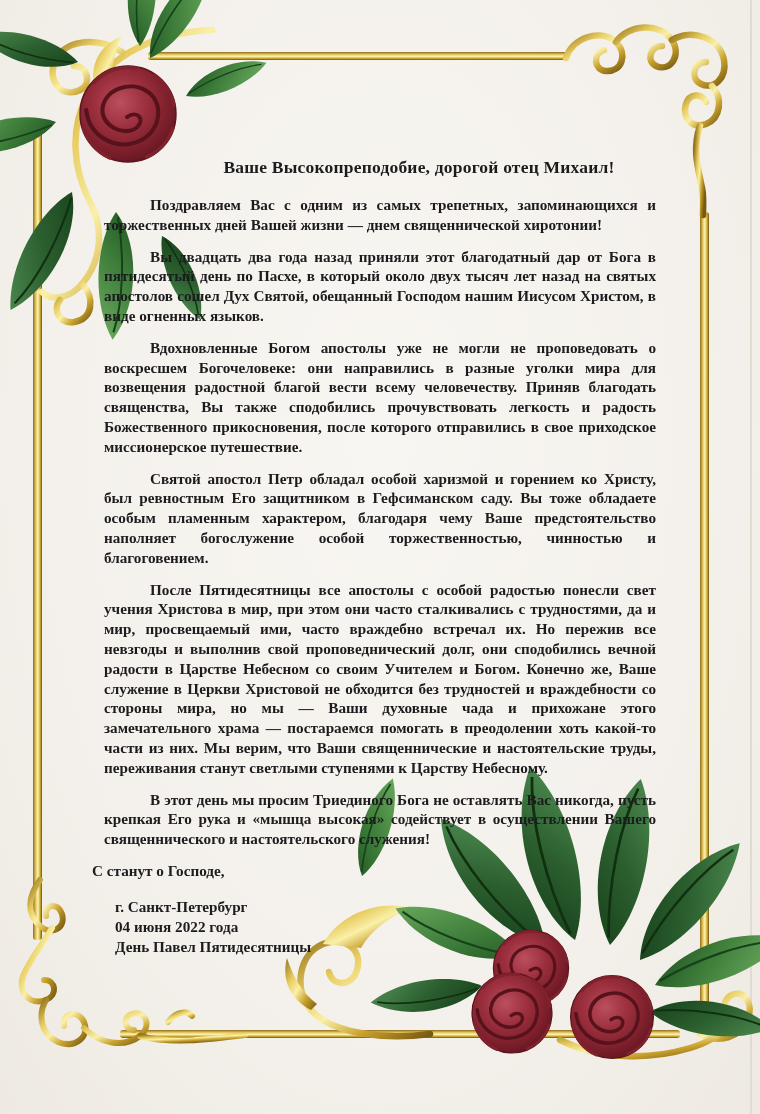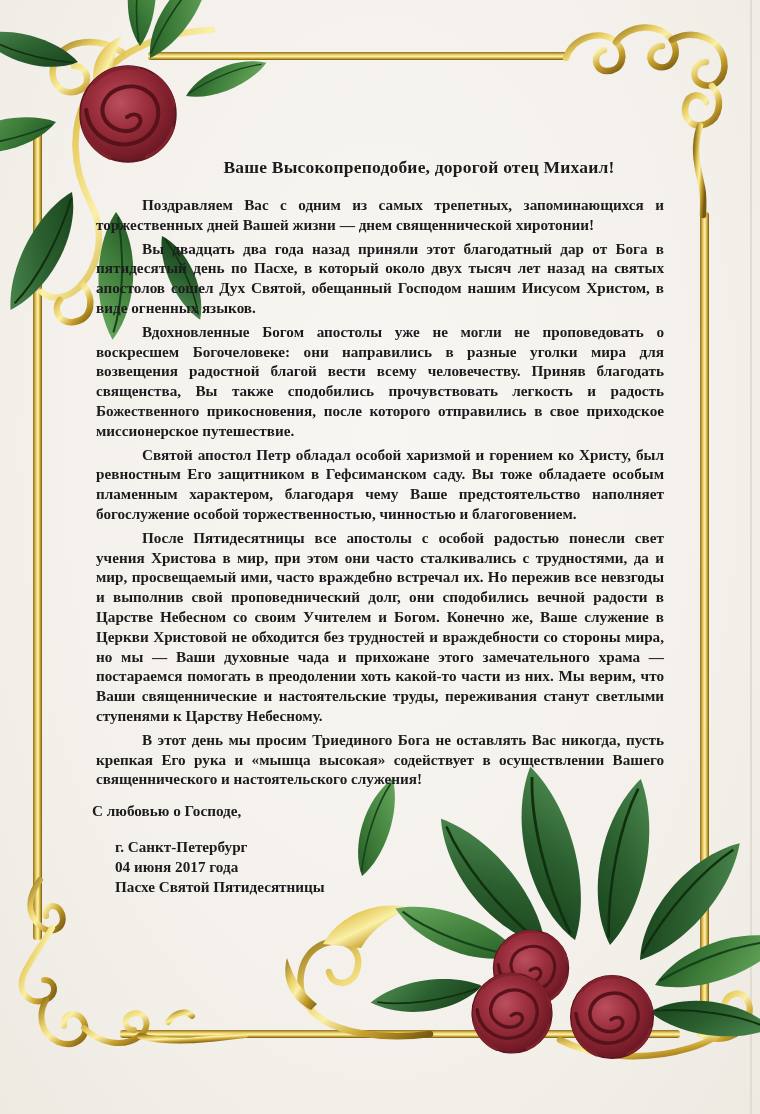--- a/index.html
+++ b/index.html
@@ -17,21 +17,21 @@
     background:#e0dcd4;z-index:0;}
   .text-block{
     position:absolute;left:92px;top:157px;width:576px;z-index:2;
     font-weight:bold;
   }
   .salutation{
     font-size:17.5px;text-align:center;padding-left:78px;
     margin:0 0 17px 0;letter-spacing:.2px;
   }
   .body-par{
-    margin:4px;font-size:15.2px;line-height:19.8px;
+    margin:12px;font-size:15.2px;line-height:19.8px;
     text-align:justify;text-indent:46px;
   }
   .closing{margin-top:12px;font-size:15.2px;line-height:20px;}
   .dateline{margin-top:16px;font-size:15.2px;line-height:20px;margin-left:23px;}
   .closing div,.dateline div{white-space:nowrap;}
 </style>
 </head>
 <body>
 
 <div class="page">
@@ -168,22 +168,22 @@
     <p class="salutation">Ваше Высокопреподобие, дорогой отец Михаил!</p>
 
     <p class="body-par">Поздравляем Вас с одним из самых трепетных, запоминающихся и торжественных дней Вашей жизни — днем священнической хиротонии!</p>
     <p class="body-par">Вы двадцать два года назад приняли этот благодатный дар от Бога в пятидесятый день по Пасхе, в который около двух тысяч лет назад на святых апостолов сошел Дух Святой, обещанный Господом нашим Иисусом Христом, в виде огненных языков.</p>
     <p class="body-par">Вдохновленные Богом апостолы уже не могли не проповедовать о воскресшем Богочеловеке: они направились в разные уголки мира для возвещения радостной благой вести всему человечеству. Приняв благодать священства, Вы также сподобились прочувствовать легкость и радость Божественного прикосновения, после которого отправились в свое приходское миссионерское путешествие.</p>
     <p class="body-par">Святой апостол Петр обладал особой харизмой и горением ко Христу, был ревностным Его защитником в Гефсиманском саду. Вы тоже обладаете особым пламенным характером, благодаря чему Ваше предстоятельство наполняет богослужение особой торжественностью, чинностью и благоговением.</p>
     <p class="body-par">После Пятидесятницы все апостолы с особой радостью понесли свет учения Христова в мир, при этом они часто сталкивались с трудностями, да и мир, просвещаемый ими, часто враждебно встречал их. Но пережив все невзгоды и выполнив свой проповеднический долг, они сподобились вечной радости в Царстве Небесном со своим Учителем и Богом. Конечно же, Ваше служение в Церкви Христовой не обходится без трудностей и враждебности со стороны мира, но мы — Ваши духовные чада и прихожане этого замечательного храма — постараемся помогать в преодолении хоть какой-то части из них. Мы верим, что Ваши священнические и настоятельские труды, переживания станут светлыми ступенями к Царству Небесному.</p>
     <p class="body-par">В этот день мы просим Триединого Бога не оставлять Вас никогда, пусть крепкая Его рука и «мышца высокая» содействует в осуществлении Вашего священнического и настоятельского служения!</p>
 
     <div class="closing">
-      <div>С любовью о Господе,</div>
+      <div>С станут о Господе,</div>
     </div>
 
     <div class="dateline">
       <div>г. Санкт-Петербург</div>
-      <div>04 июня 2017 года</div>
-      <div>Пасхе Святой Пятидесятницы</div>
+      <div>04 июня 2022 года</div>
+      <div>День Павел Пятидесятницы</div>
     </div>
   </div>
 </div>
 
 </body></html>

